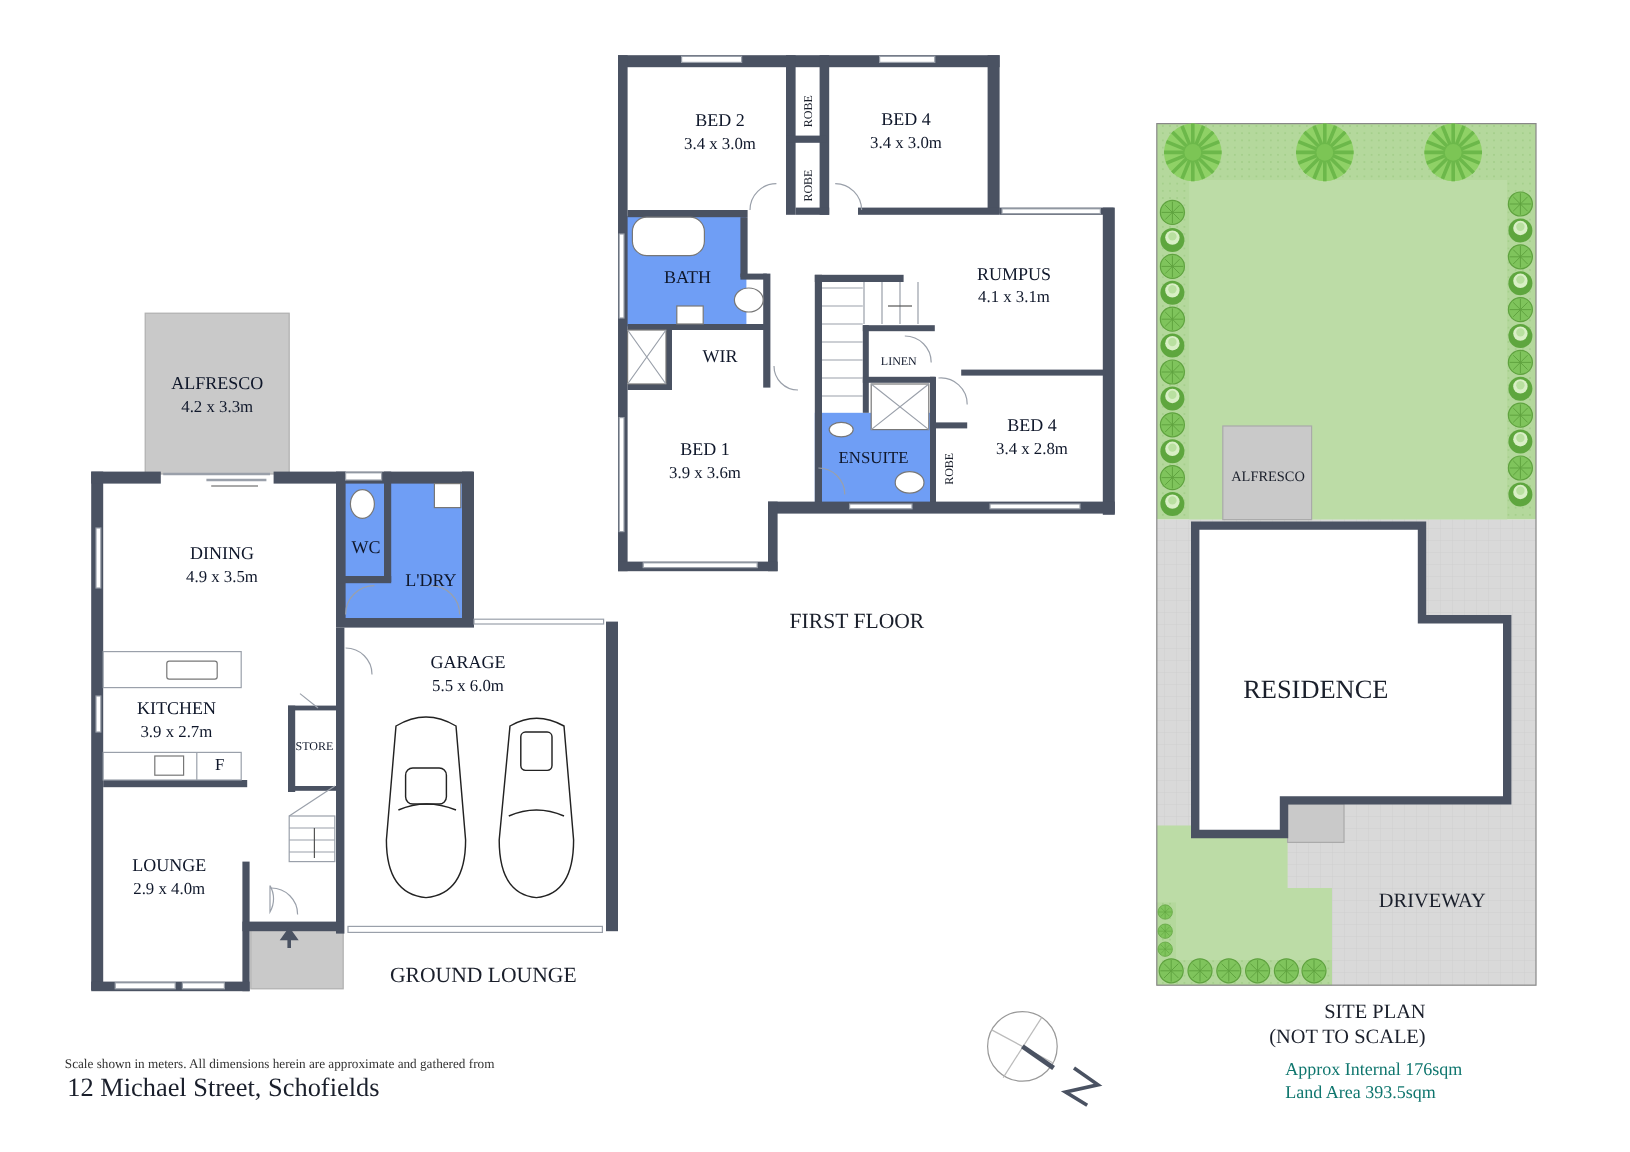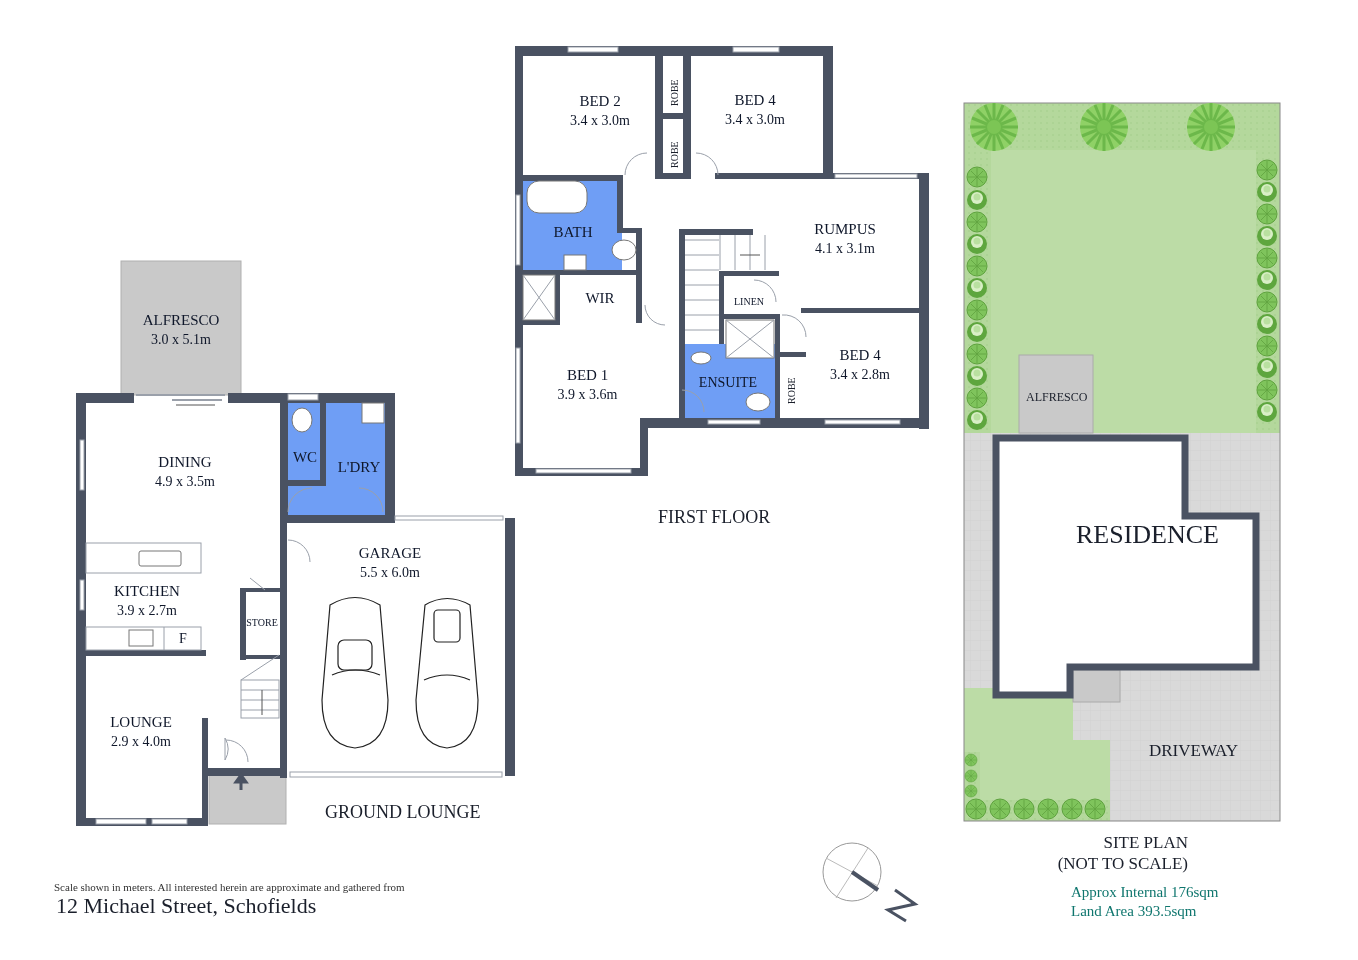--- a/index.html
+++ b/index.html
@@ -240,30 +240,30 @@
     <circle cx="852" cy="872" r="29" fill="none" stroke="#999" stroke-width="1"></circle>
     <line x1="826" y1="858" x2="878" y2="886" stroke="#bbb"></line>
     <line x1="868" y1="848" x2="836" y2="898" stroke="#bbb"></line>
     <line x1="852" y1="872" x2="878" y2="890" stroke="#4a5262" stroke-width="4"></line>
     <path d="M895 890L915 904L888 910L906 921" fill="none" stroke="#4a5262" stroke-width="3"></path>
   </g>
 </svg>
 
 <div class="room" style="left:121px;top:310px;width:120px;">
   <span>ALFRESCO</span>
-  <span class="dim">3.0 x 5.1m</span>
+  <span class="dim">4.2 x 3.3m</span>
 </div>
 <div class="room" style="left:125px;top:452px;width:120px;">
   <span>DINING</span>
   <span class="dim">4.9 x 3.5m</span>
 </div>
 <div class="room" style="left:288px;top:447px;width:34px;">
   <span>WC</span>
 </div>
-<div class="room" style="left:330px;top:457px;width:58px;">
+<div class="room" style="left:330px;top:474px;width:58px;">
   <span>L'DRY</span>
 </div>
 <div class="room" style="left:88px;top:581px;width:118px;">
   <span>KITCHEN</span>
   <span class="dim">3.9 x 2.7m</span>
 </div>
 <div class="room" style="left:168px;top:629px;width:30px;font-size:14px;">
   <span>F</span>
 </div>
 <div class="room" style="left:243px;top:613px;width:38px;font-size:10px;">
@@ -310,27 +310,27 @@
   <span>ENSUITE</span>
 </div>
 <div class="room" style="left:810px;top:345px;width:100px;">
   <span>BED 4</span>
   <span class="dim">3.4 x 2.8m</span>
 </div>
 <div class="vert" style="left:772px;top:378px;width:40px;height:12px;">ROBE</div>
 <div class="t" style="left:658px;top:507px;font-size:18px;text-align:center;">FIRST FLOOR</div>
 
 <div class="t" style="left:1026px;top:390px;font-size:12px;">ALFRESCO</div>
-<div class="t" style="left:1036px;top:520px;font-size:26px;margin-left:40px;">RESIDENCE</div>
+<div class="t" style="left:1036px;top:562px;font-size:22px;">RESIDENCE</div>
 <div class="t" style="left:1149px;top:741px;font-size:17px;">DRIVEWAY</div>
 <div class="t" style="left:1048px;top:832px;width:140px;text-align:right;font-size:17px;line-height:21px;">
   <div>SITE PLAN</div>
   <div>(NOT TO SCALE)</div>
 </div>
 <div class="t" style="left:1071px;top:883px;font-size:15px;line-height:19px;color:#0f766e;">
   <div>Approx Internal 176sqm</div>
   <div>Land Area 393.5sqm</div>
 </div>
 
 <div class="t" style="left:56px;top:847px;font-size:22px;margin-top:46px;">12 Michael Street, Schofields</div>
 <div class="t" style="left:54px;top:880px;font-size:11px;line-height:15px;color:#333;">
-  <div>Scale shown in meters. All interested herein are approximate and gathered from</div>
+  <div>Scale shown in meters. All dimensions herein are approximate and gathered from</div>
 </div>
 
 </body></html>

